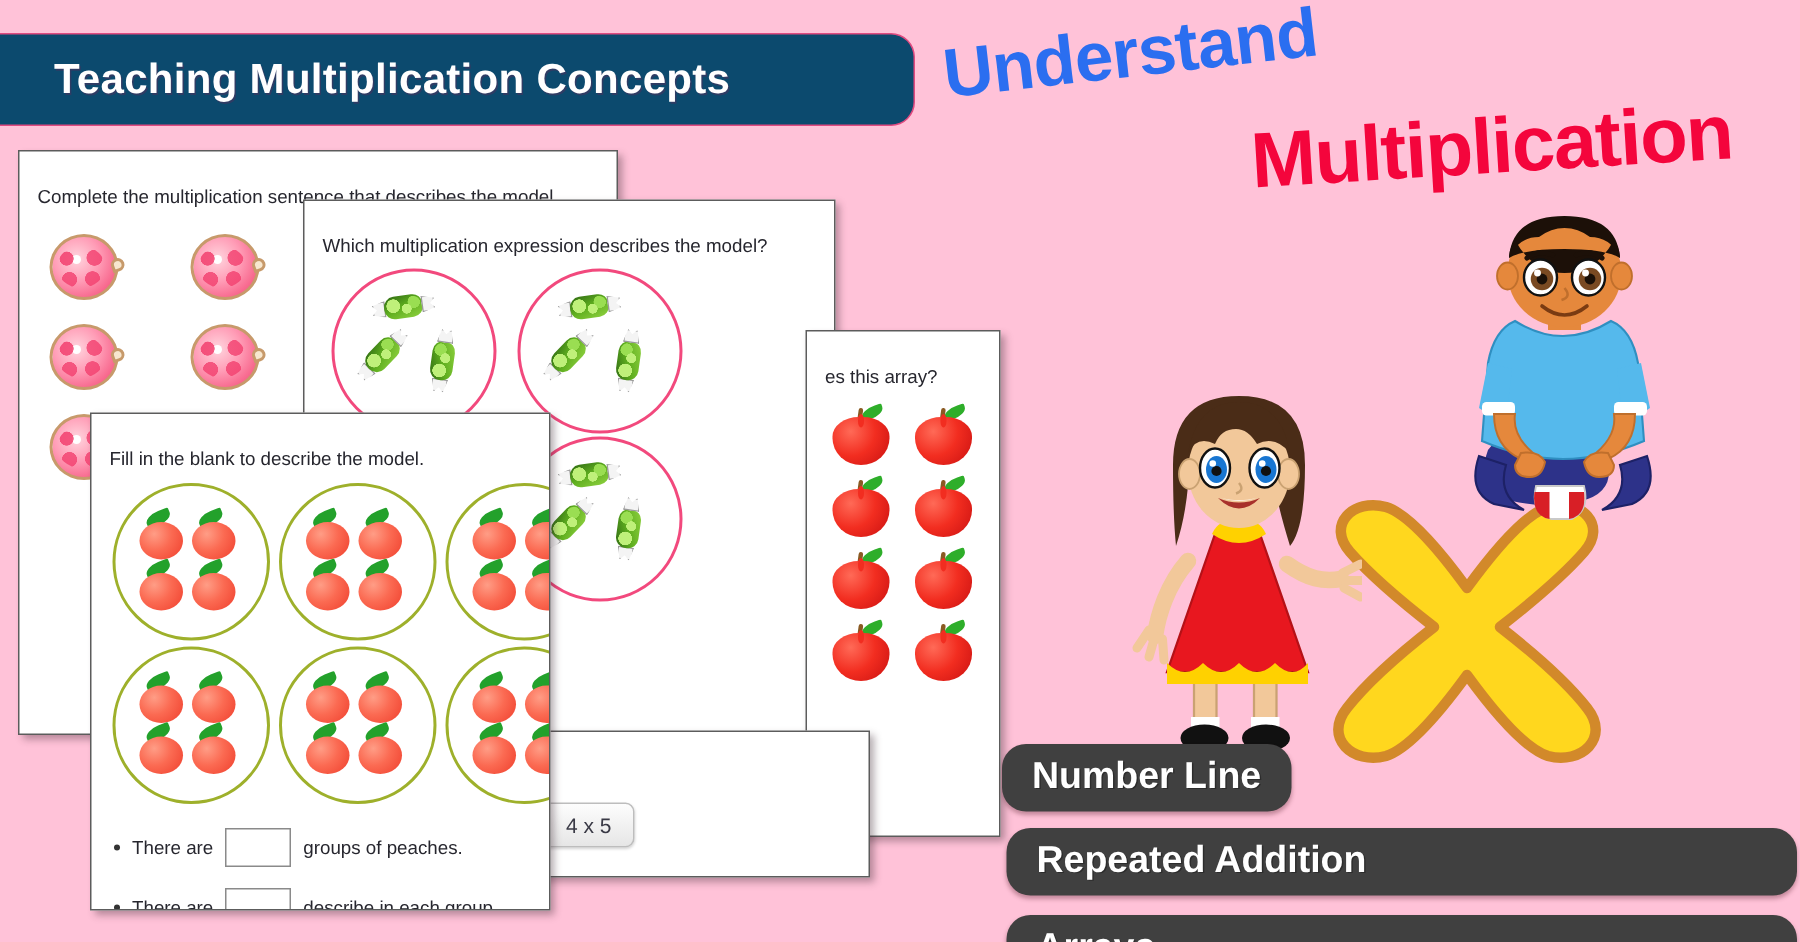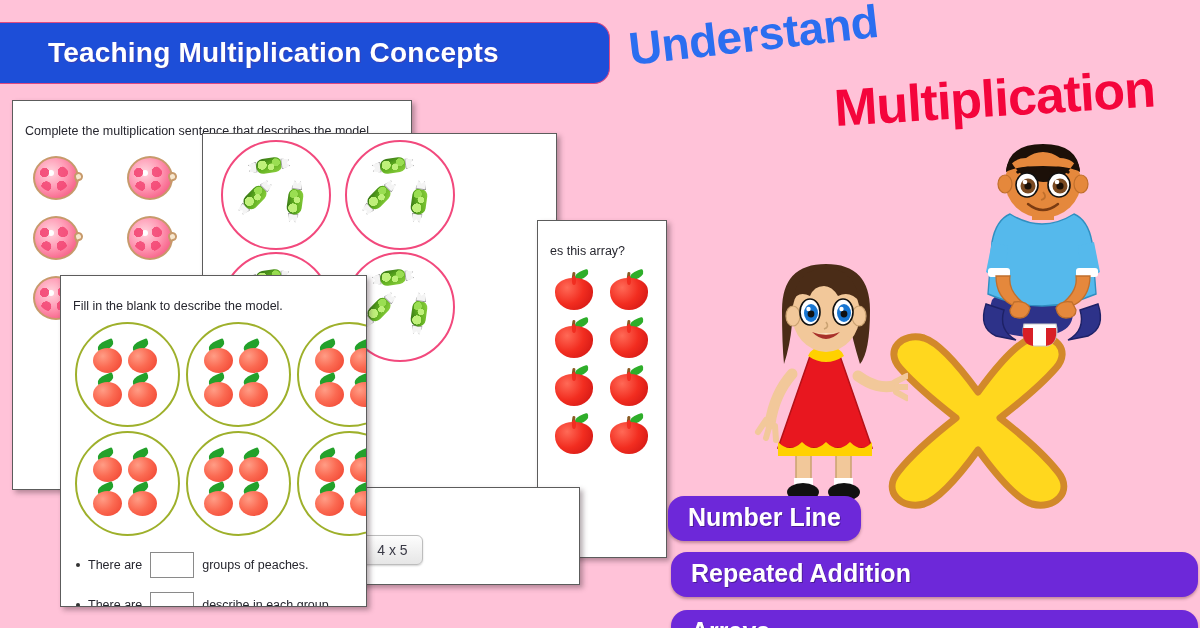--- a/index.html
+++ b/index.html
@@ -7,26 +7,25 @@
     width:1200px;height:628px;overflow:hidden;
     background:#ffc2d8;
     font-family:"Liberation Sans", sans-serif;
     position:relative;
   }
   .stage{position:absolute;inset:0;}
 
   
   .title-banner{
     position:absolute;left:0;top:22px;width:610px;height:62px;
-    background:#1d4ed8;
+    background:#0c4a6e;
     border-top-right-radius:16px;border-bottom-right-radius:16px;
     border:1px solid #e04a80;border-left:none;
     display:flex;align-items:center;
     box-sizing:border-box;
-    padding-left:12px;
   }
   .title-banner .t{
     color:#ffffff;font-size:28px;font-weight:bold;
     letter-spacing:.2px;margin-left:36px;
     text-shadow:1px 1px 0 rgba(150,20,70,.25);
     white-space:nowrap;
   }
 
   
   .head-understand{
@@ -193,21 +192,21 @@
     position:absolute;left:878px;top:332px;width:200px;height:178px;z-index:3;
   }
 
   .girl{position:absolute;left:748px;top:252px;width:160px;height:258px;z-index:4;}
   .boy {position:absolute;left:968px;top:142px;width:150px;height:220px;z-index:4;}
 
   
   .pill-wrap{position:absolute;left:668px;top:496px;width:530px;z-index:6;}
   .pill-row{display:flex;gap:13px;margin-bottom:11px;}
   .pill{
-    background:#6d28d9;color:#fff;border-radius:16px;
+    background:#404040;color:#fff;border-radius:16px;
     font-size:25px;font-weight:bold;
     padding:7px 20px 9px 20px;white-space:nowrap;
     box-shadow:0 2px 3px rgba(80,30,40,.35);
     text-shadow:1px 1px 0 rgba(0,0,0,.3);
   }
   .pill-row.r2{padding-left:3px;flex-direction:column;}
 </style>
 </head>
 <body>
 
@@ -268,20 +267,21 @@
           <div class="knot"></div>
         </div>
       <div class="balloon">
           <div class="body"></div>
           <div class="knot"></div>
         </div>
     </div>
   </div>
 
   <div class="card" id="card-candy">
+    <div class="prompt">Which multiplication expression describes the model?</div>
     <div class="candy-rows">
       <div class="candy-row">
         <div class="circle-pink">
           <div class="candy c1">
               <div class="tl"></div>
               <div class="wrap"></div>
               <div class="tr"></div>
             </div>
           <div class="candy c2">
               <div class="tl"></div>

